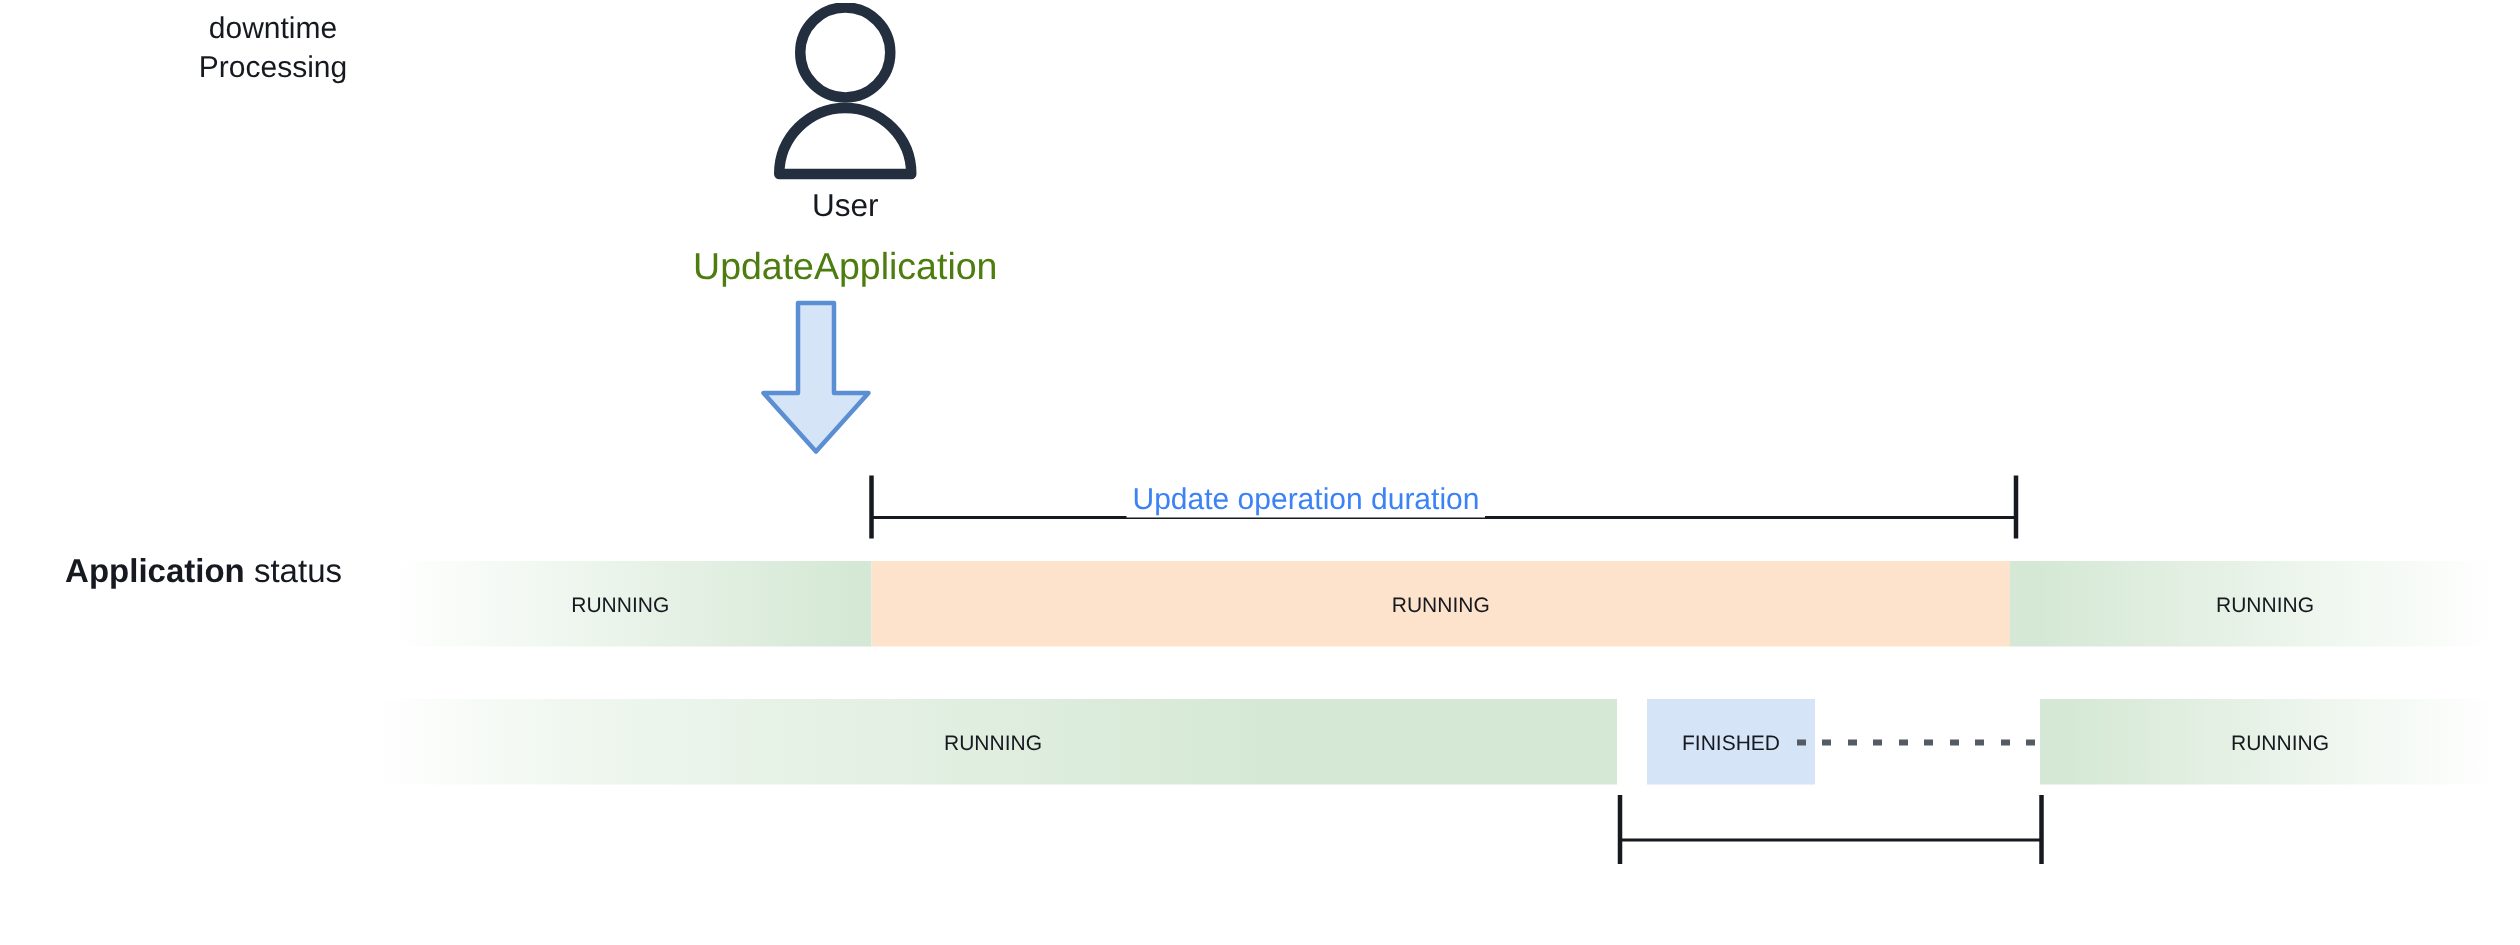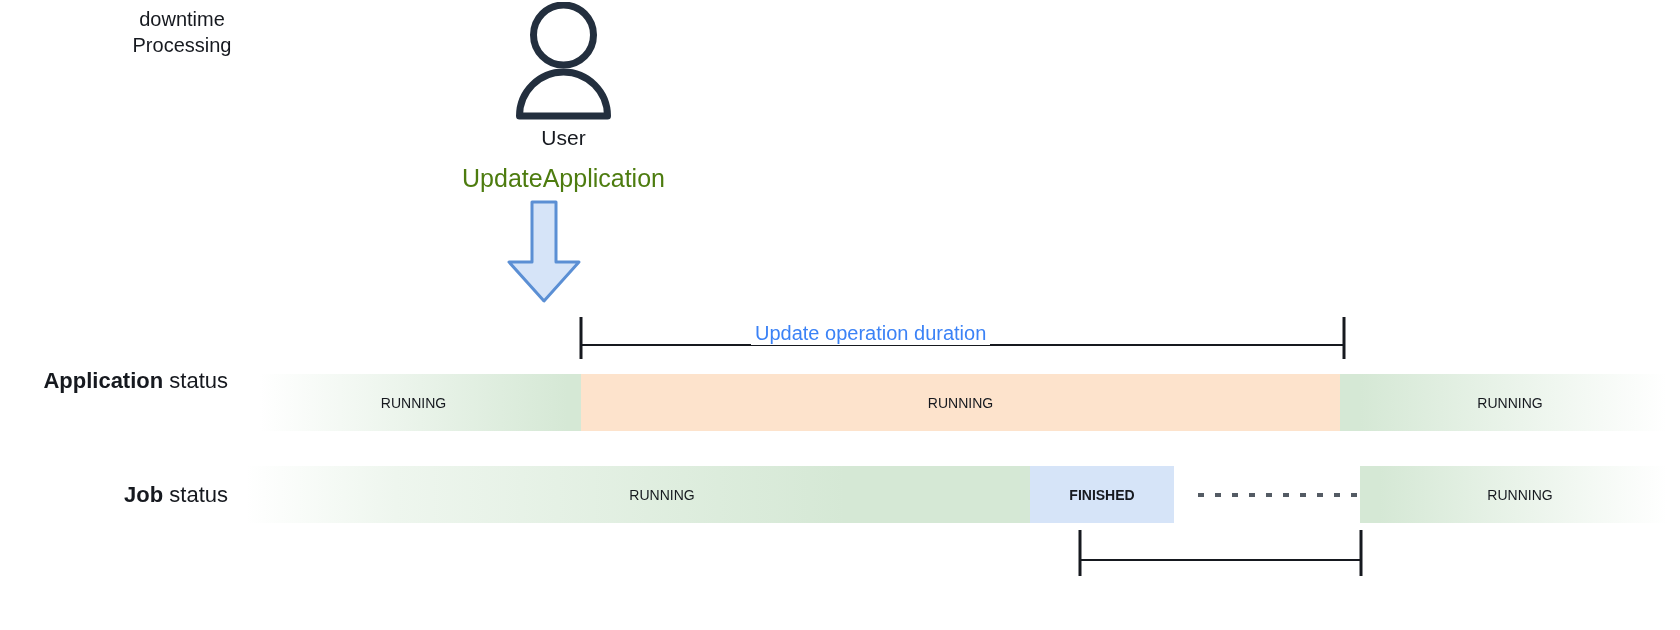--- a/index.html
+++ b/index.html
@@ -194,27 +194,24 @@
   <div class="row-label" id="app-status-label">
     <b>Application</b><span> status</span>
   </div>
 
   <div class="status-track" id="app-status-track">
     <div class="seg seg-green-fade-in" style="left:0px; width:335px;">RUNNING</div>
     <div class="seg seg-orange" style="left:335px; width:759px;">RUNNING</div>
     <div class="seg seg-green-fade-out" style="left:1094px; width:340px;">RUNNING</div>
   </div>
 
-  <div class="row-label" id="job-status-label">
-    <b>Job</b><span> status</span>
-  </div>
 
   <div class="status-track" id="job-status-track">
     <div class="seg seg-green-fade-both" style="left:0px; width:832px;">RUNNING</div>
-    <div class="seg seg-blue" style="left:784px; width:144px;font-weight:bold;">FINISHED</div>
+    <div class="seg seg-blue" style="left:852px; width:112px;">FINISHED</div>
     <div id="job-dotted-line" style="left:952px; width:160px;"></div>
     <div class="seg seg-green-fade-out" style="left:1114px; width:320px;">RUNNING</div>
   </div>
 
   <svg id="processing-downtime-bracket" viewBox="0 0 360 100">
     <line x1="75" y1="2" x2="75" y2="48" stroke="#16191f" stroke-width="3"></line>
     <line x1="356" y1="2" x2="356" y2="48" stroke="#16191f" stroke-width="3"></line>
     <line x1="75" y1="32" x2="356" y2="32" stroke="#16191f" stroke-width="2"></line>
   </svg>
   <div id="processing-downtime-text">

